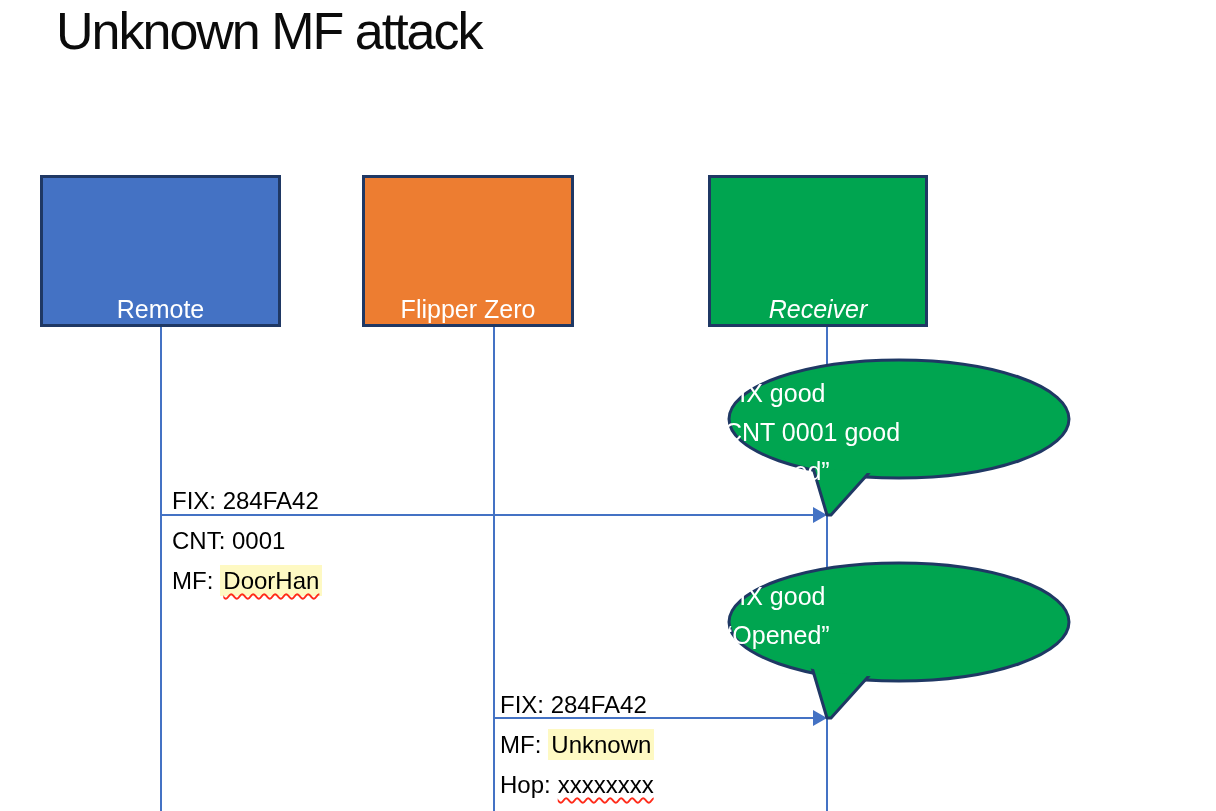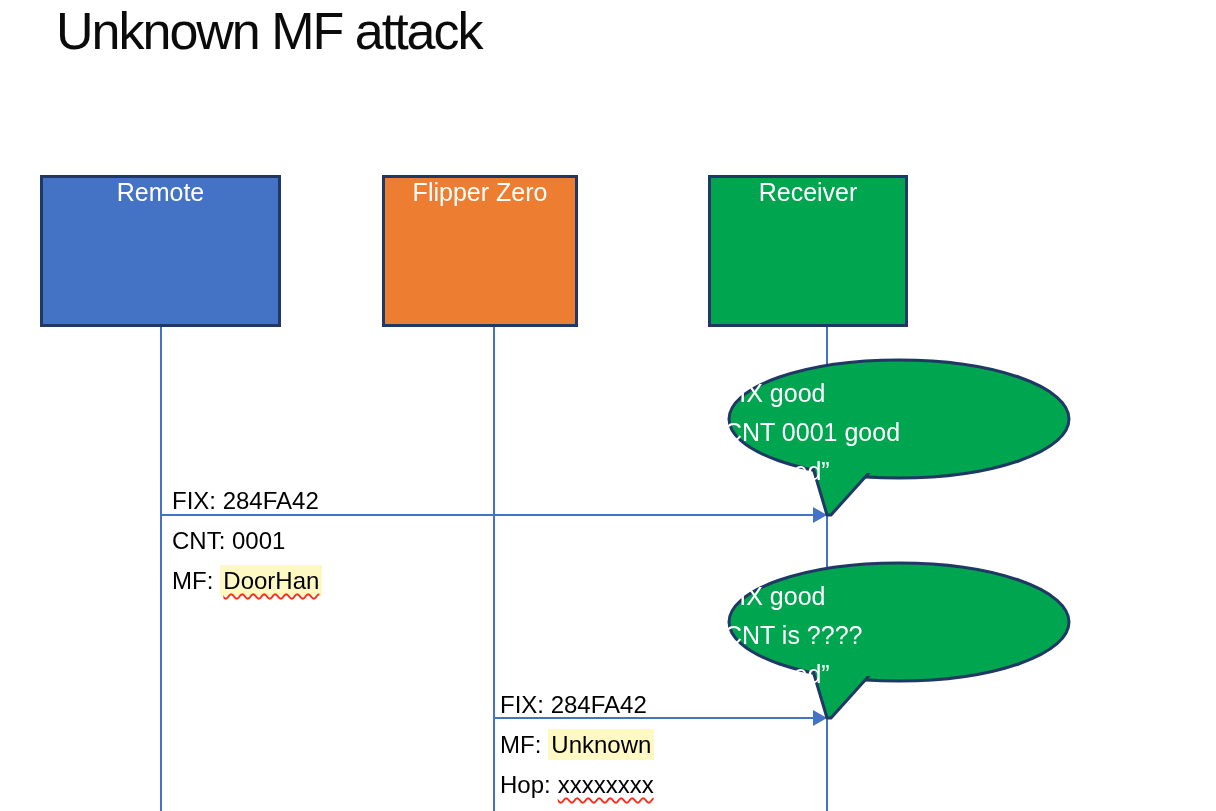--- a/index.html
+++ b/index.html
@@ -7,26 +7,26 @@
     position:relative;width:1216px;height:811px;background:#ffffff;overflow:hidden;
     font-family:"Liberation Sans",sans-serif;
   }
   .title{
     position:absolute;left:56px;top:2px;margin:0;
     font-size:52px;font-weight:300;letter-spacing:-2px;color:#0b0b0b;line-height:1.15;
     white-space:nowrap;
   }
   .actor{
     position:absolute;top:175px;height:152px;box-sizing:border-box;
-    border:3px solid #1F3864;display:flex;align-items:flex-start;justify-content:center;
+    border:3px solid #1F3864;display:flex;align-items:flex-end;justify-content:center;
   }
   .actor span{color:#ffffff;font-size:25px;}
   .actor-remote{left:40px;width:241px;background:#4472C4;}
-  .actor-flipper{left:382px;width:196px;background:#ED7D31;}
-  .actor-receiver{left:708px;width:200px;background:#00A550;}
+  .actor-flipper{left:362px;width:212px;background:#ED7D31;}
+  .actor-receiver{left:708px;width:220px;background:#00A550;font-style:italic;}
   .lifeline{position:absolute;top:327px;width:2px;height:484px;background:#4472C4;}
   .ll-remote{left:160px;}
   .ll-flipper{left:493px;}
   .ll-receiver{left:826px;}
   .msg-line{position:absolute;height:2px;background:#4472C4;}
   .msg1-line{left:161px;top:514px;width:653px;}
   .msg2-line{left:494px;top:717px;width:320px;}
   .arrow-head{
     position:absolute;width:0;height:0;
     border-top:8px solid transparent;border-bottom:8px solid transparent;
@@ -104,17 +104,16 @@
     <p>“Opened”</p>
   </div>
 
   <svg class="callout co2" viewBox="0 0 350 164">
     <ellipse cx="175" cy="62" rx="170" ry="59" fill="#00A550" stroke="#1F3864" stroke-width="3"></ellipse>
     <path d="M 84 94 L 103 158 L 107 158 L 152 108 Z" fill="#00A550" stroke="#1F3864" stroke-width="3" stroke-linejoin="round"></path>
     <ellipse cx="175" cy="62" rx="166" ry="55" fill="#00A550"></ellipse>
   </svg>
   <div class="callout-text ct2">
     <p>FIX good</p>
-    <p>CNT is ????</p>
     <p>“Opened”</p>
   </div>
 
 </div>
 
 </body></html>

